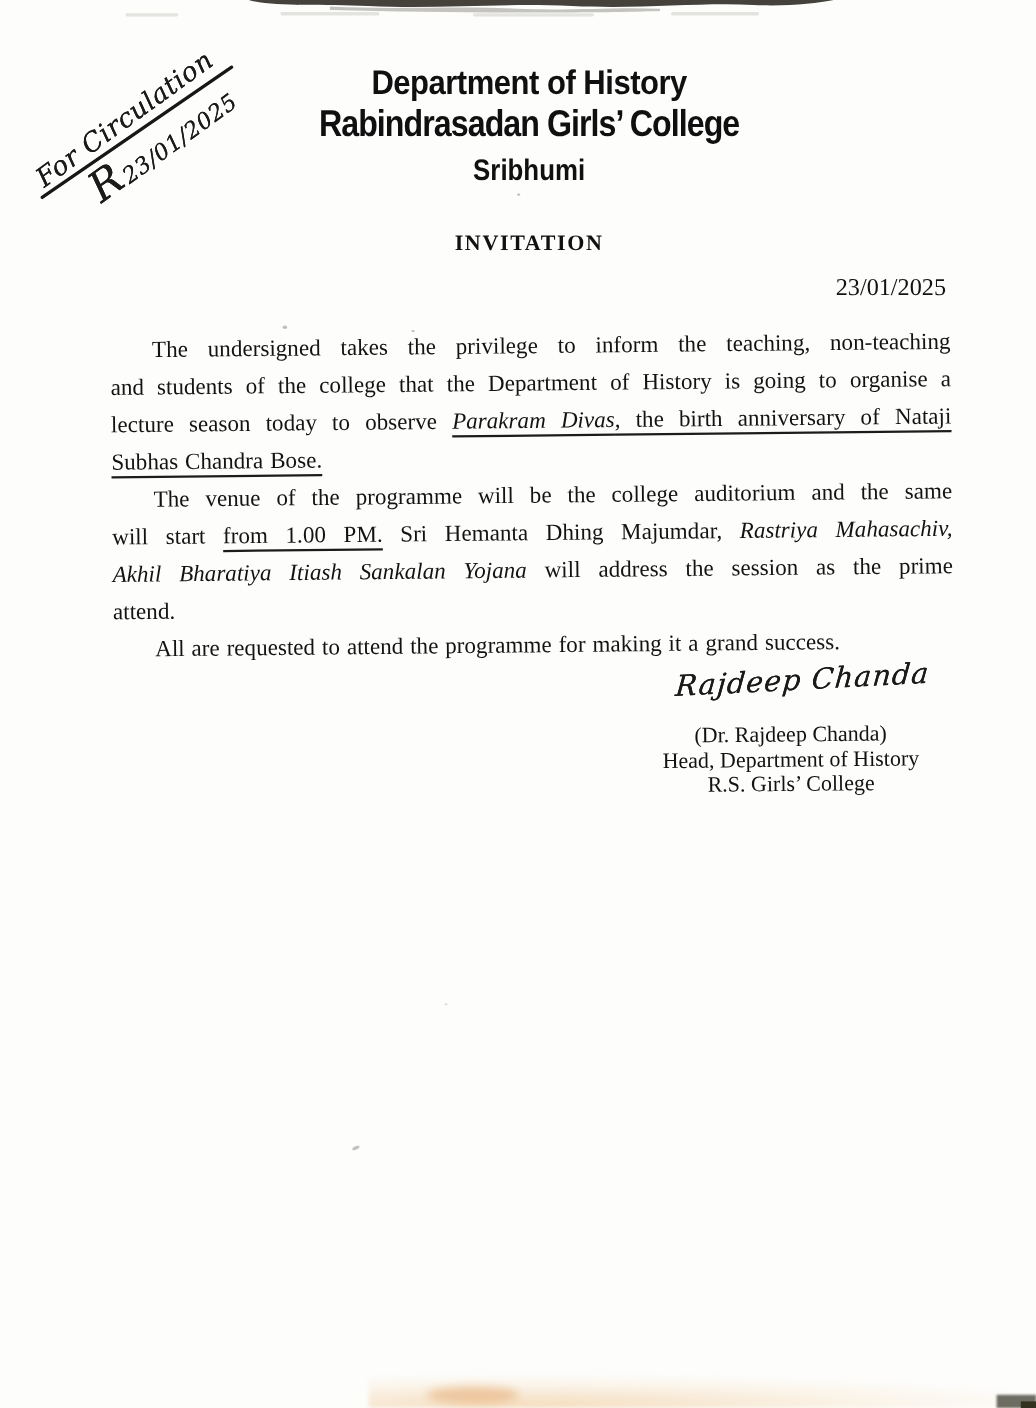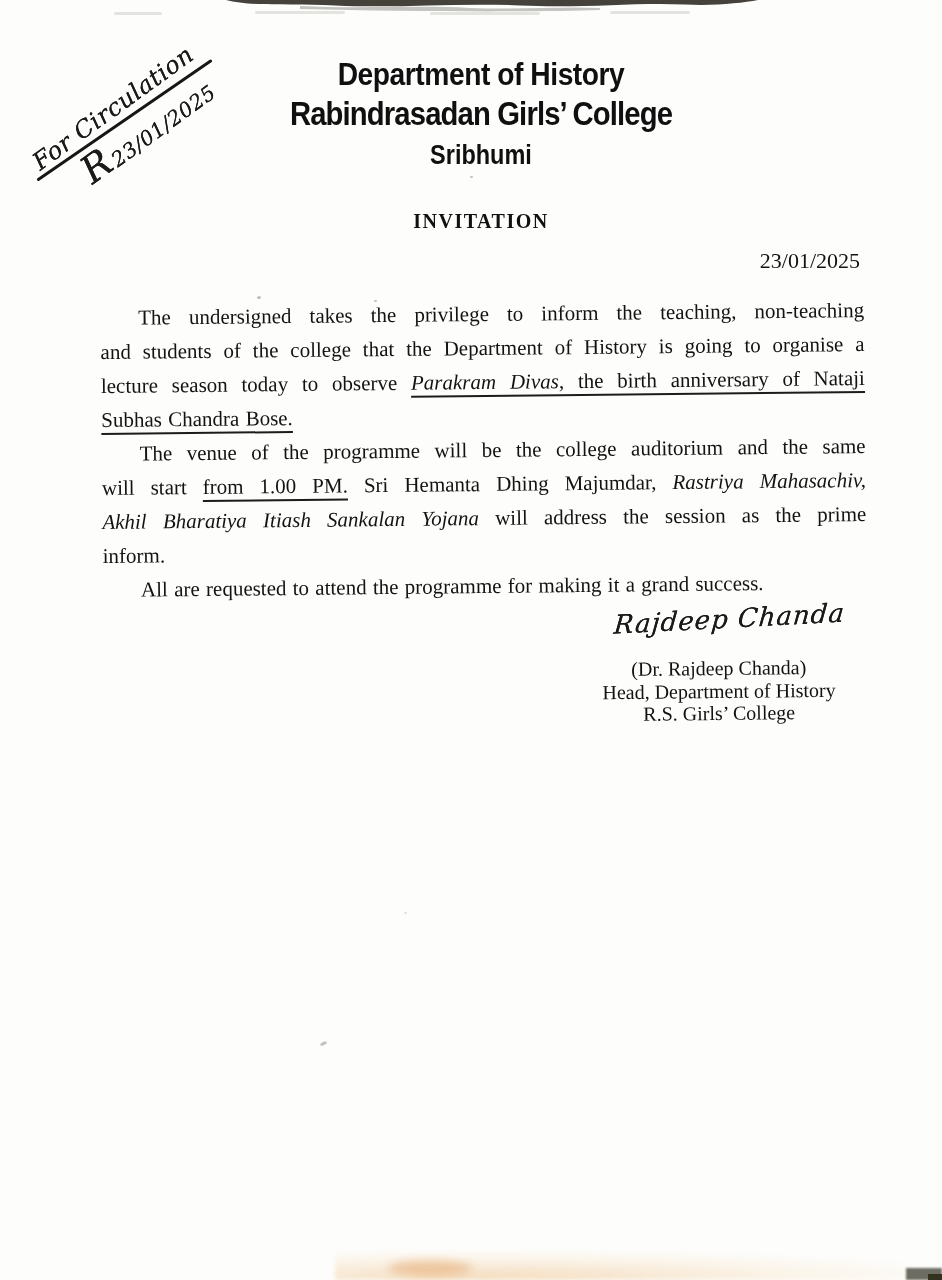--- a/index.html
+++ b/index.html
@@ -131,21 +131,21 @@
     <div class="ln ind">
       <span>The venue of the programme will be the college auditorium and the same</span>
     </div>
     <div class="ln">
       <span>will start </span><span class="u">from 1.00 PM.</span><span> Sri Hemanta Dhing Majumdar, </span><span class="i">Rastriya Mahasachiv,</span>
     </div>
     <div class="ln">
       <span class="i">Akhil Bharatiya Itiash Sankalan Yojana</span><span> will address the session as the prime</span>
     </div>
     <div class="ln last">
-      <span>inform.</span>
+      <span>attend.</span>
     </div>
 
     <div class="ln last ind">
       <span>All are requested to attend the programme for making it a grand success.</span>
     </div>
   </div>
 
   <div class="sig-script">Rajdeep Chanda</div>
   <div class="sig-block">
     <div>(Dr. Rajdeep Chanda)</div>

